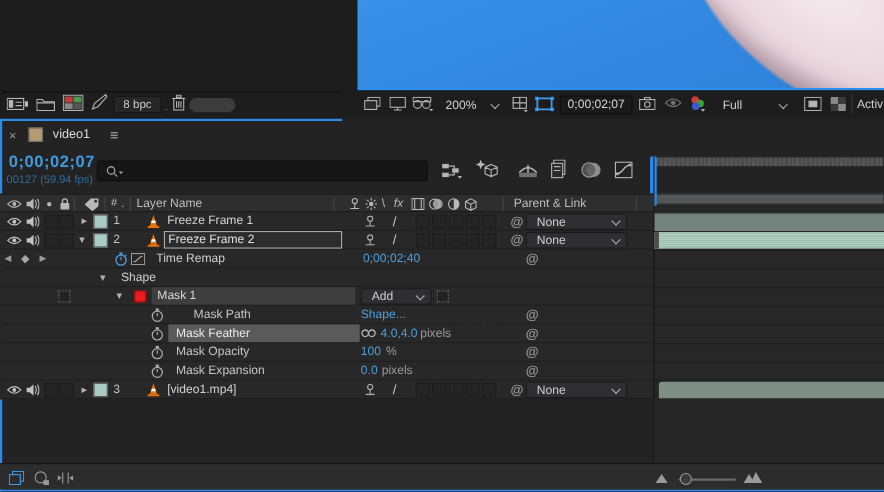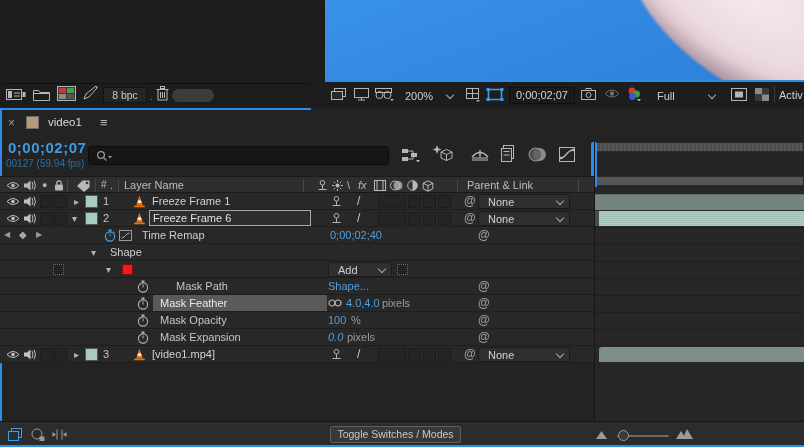--- a/index.html
+++ b/index.html
@@ -406,21 +406,21 @@
     <span class="abs" style="left:85px;top:2px;width:13px;height:13px;background:var(--label-teal);border:1px solid #555;box-sizing:border-box;"></span>
     <span class="abs" style="left:103px;top:2px;color:#c2c2c2;">2</span>
     <span class="abs ic" style="left:133px;top:2px;">
       <svg width="13" height="13" viewBox="0 0 13 13">
           <path d="M6.5 0.5 L9.8 10.5 H3.2 Z" fill="#e8720c"></path>
           <path d="M5 5.5 h3 l0.7 2.2 H4.3 Z" fill="#fff"></path>
           <rect x="1.2" y="10.5" width="10.6" height="1.8" rx="0.6" fill="#e8720c"></rect>
         </svg>
       </span>
     <span class="abs" style="left:149px;top:0;width:162px;height:16px;background:#2d2d2d;border:1px solid #a8a8a8;box-sizing:border-box;">
-      <span style="position:absolute;left:3px;top:1px;color:#e0e0e0;">Freeze Frame 6</span>
+      <span style="position:absolute;left:3px;top:1px;color:#e0e0e0;">Freeze Frame 2</span>
     </span>
     <span class="abs ic" style="left:331px;top:3px;">
       <svg width="11" height="11" viewBox="0 0 11 11">
           <circle cx="5.5" cy="2.8" r="2.3" fill="none" stroke="#b2b2b2"></circle>
           <line x1="5.5" y1="5" x2="5.5" y2="9" stroke="#b2b2b2"></line>
           <line x1="1.5" y1="9.5" x2="9.5" y2="9.5" stroke="#b2b2b2"></line>
         </svg>
       </span>
     <span class="abs" style="left:357px;top:1px;color:#c8c8c8;font-size:12px;">/</span>
     <span class="cellbox" style="left:378px;"></span>
@@ -460,20 +460,23 @@
 
   <div class="row" style="top:244px;">
     <span class="abs twirl" style="left:91px;top:0;">▾</span>
     <span class="abs" style="left:110px;top:2px;color:#cfcfcf;">Shape</span>
   </div>
 
   <div class="row" style="top:261px;">
     <span class="dotbox" style="left:53px;"></span>
     <span class="abs twirl" style="left:106px;top:0;">▾</span>
     <span class="abs" style="left:122px;top:3px;width:11px;height:11px;background:var(--mask-red);border:1px solid #7a1010;box-sizing:border-box;"></span>
+    <span class="abs" style="left:138px;top:0;width:185px;height:16px;background:#3e3e3e;">
+      <span style="position:absolute;left:5px;top:2px;color:#d8d8d8;">Mask 1</span>
+    </span>
     <div class="dd" style="left:328px;width:64px;">
       <span class="lbl">Add</span>
       <span class="chev"></span>
     </div>
     <span class="dotbox" style="left:397px;"></span>
     <span class="abs" style="left:413px;top:2px;color:#c6c6c6;margin-top:24px;">Inverted</span>
   </div>
 
   <div class="row" style="top:278px;">
     <span class="abs ic" style="left:137px;top:2px;">
@@ -526,21 +529,21 @@
 
   <div class="row" style="top:329px;">
     <span class="abs ic" style="left:137px;top:2px;">
       <svg width="12" height="13" viewBox="0 0 12 13">
           <circle cx="6" cy="7.5" r="4.6" fill="none" stroke="#b0b0b0" stroke-width="1.1"></circle>
           <rect x="4.5" y="0.5" width="3" height="2" fill="#b0b0b0"></rect>
           <line x1="6" y1="7.5" x2="6" y2="4.5" stroke="#b0b0b0"></line>
         </svg>
       </span>
     <span class="abs" style="left:160px;top:2px;color:#c6c6c6;">Mask Expansion</span>
-    <span class="abs blue" style="left:328px;top:2px;font-style:italic;">0.0</span>
+    <span class="abs blue" style="left:328px;top:2px;">0.0</span>
     <span class="abs unit dim" style="left:347px;top:2px;">pixels</span>
     <span class="abs whip" style="left:478px;top:0;">@</span>
   </div>
 
   <div class="row" style="top:346px;">
     <span class="abs ic" style="left:6px;top:4px;">
       <svg width="14" height="9" viewBox="0 0 14 9">
           <path d="M1 4.5 Q7 -1.5 13 4.5 Q7 10.5 1 4.5 Z" fill="none" stroke="#c2c2c2"></path>
           <circle cx="7" cy="4.5" r="1.8" fill="#c2c2c2"></circle>
         </svg>
@@ -618,24 +621,20 @@
       </svg>
     </div>
   <div class="abs ic" style="left:52px;top:429px;">
     <svg width="15" height="11" viewBox="0 0 15 11">
         <path d="M5 0.5 v10 M10 0.5 v10" stroke="#9a9a9a"></path>
         <path d="M4 5.5 L0.5 3 v5 Z" fill="#9a9a9a"></path>
         <path d="M11 5.5 L14.5 3 v5 Z" fill="#9a9a9a"></path>
       </svg>
     </div>
 
-  <div class="abs" style="left:330px;top:426px;width:131px;height:17px;background:#383838;border:1px solid #5f5f5f;border-radius:2px;
-              box-sizing:border-box;text-align:center;line-height:15px;font-size:10.5px;color:#c8c8c8;">
-    <span>Toggle Switches / Modes</span>
-  </div>
 
   <div class="abs ic" style="left:596px;top:431px;">
     <svg width="11" height="8" viewBox="0 0 11 8">
         <path d="M5.5 0 L11 8 H0 Z" fill="#9a9a9a"></path>
       </svg>
     </div>
   <div class="abs" style="left:617px;top:435px;width:52px;height:2px;background:#6a6a6a;border-radius:1px;"></div>
   <div class="abs" style="left:618px;top:430px;width:11px;height:11px;border-radius:50%;background:#3a3a3a;border:1.5px solid #9a9a9a;box-sizing:border-box;"></div>
   <div class="abs ic" style="left:676px;top:429px;">
     <svg width="17" height="10" viewBox="0 0 17 10">

